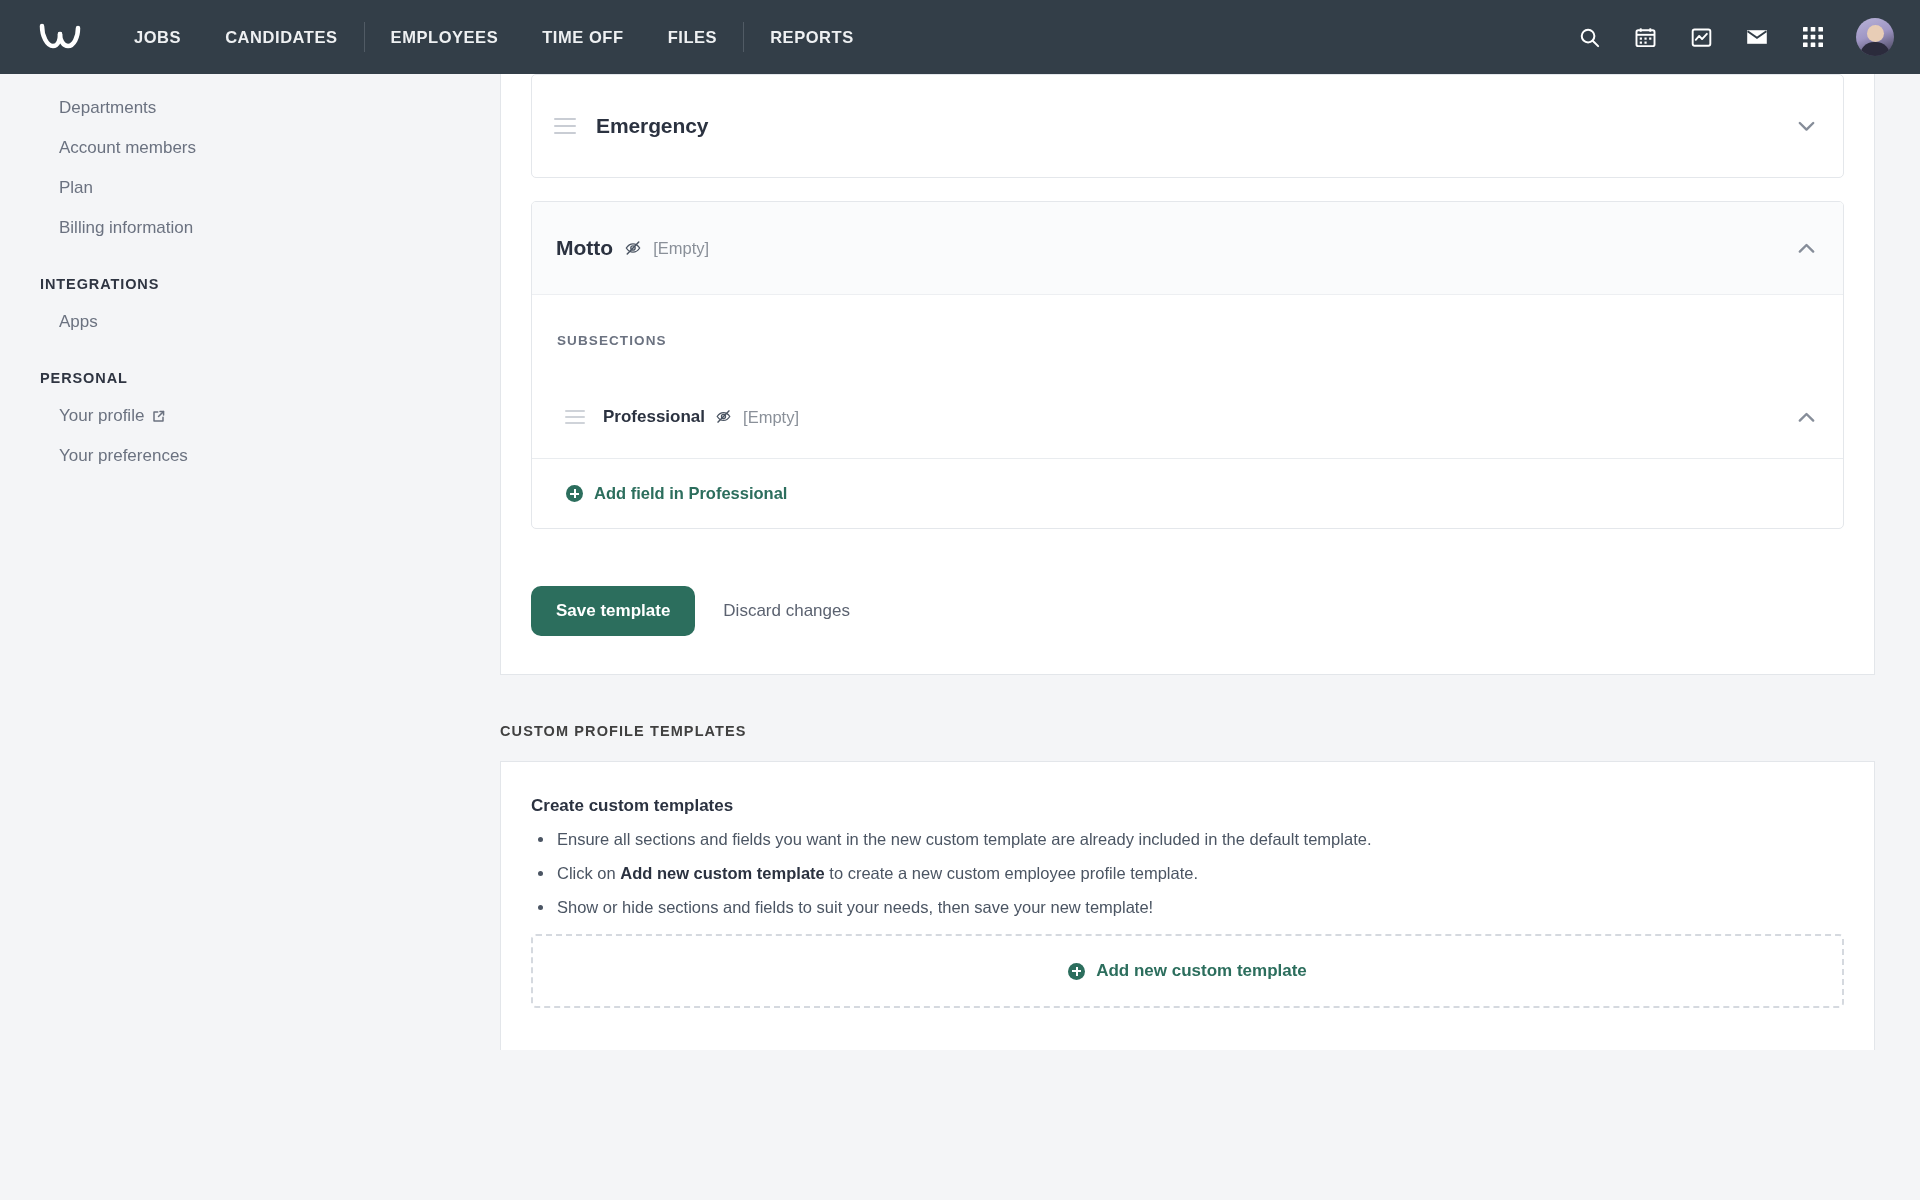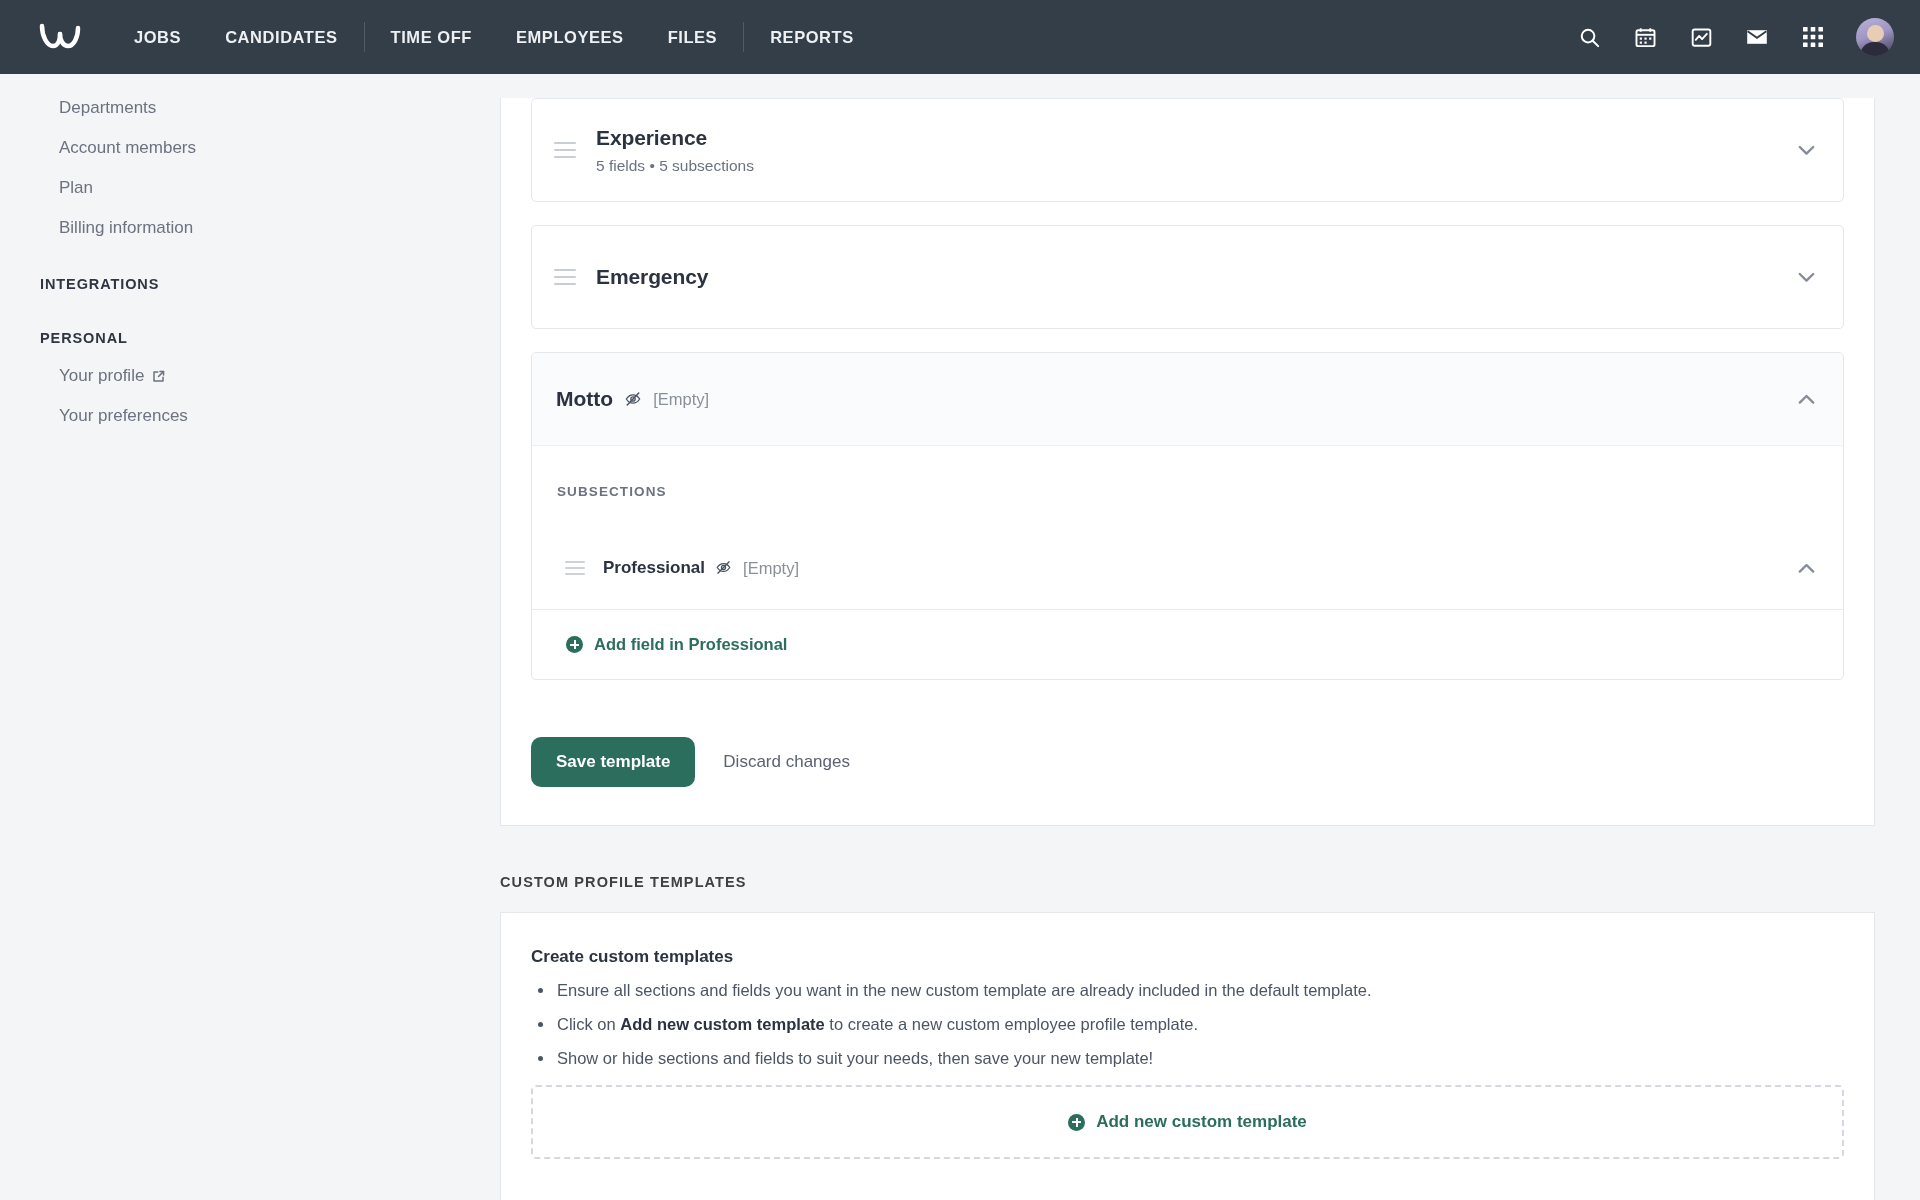--- a/index.html
+++ b/index.html
@@ -254,22 +254,22 @@
     <svg width="48" height="34" viewBox="0 0 48 34" fill="none" aria-hidden="true">
       <path d="M4 6c0 10 5 20 11 20 5 0 7-6 7-12" stroke="#ffffff" stroke-width="4.5" stroke-linecap="round" fill="none"></path>
       <path d="M22 14c0 6 3 12 8 12 6 0 10-9 10-18" stroke="#ffffff" stroke-width="4.5" stroke-linecap="round" fill="none"></path>
     </svg>
   </div>
 
   <div class="nav-links">
     <div class="nav-link">JOBS</div>
     <div class="nav-link">CANDIDATES</div>
     <div class="nav-sep"></div>
+    <div class="nav-link">EMPLOYEES</div>
     <div class="nav-link">TIME OFF</div>
-    <div class="nav-link">EMPLOYEES</div>
     <div class="nav-link">FILES</div>
     <div class="nav-sep"></div>
     <div class="nav-link">REPORTS</div>
   </div>
 
   <div class="nav-right">
     <div class="nav-icon">
       <svg width="23" height="23" viewBox="0 0 24 24" fill="none" stroke="#ffffff" stroke-width="2.1" stroke-linecap="round">
         <circle cx="10.5" cy="10.5" r="6.6"></circle>
           <line x1="15.6" y1="15.6" x2="21" y2="21"></line>
@@ -327,20 +327,23 @@
       <span>Account members</span>
     </div>
     <div class="side-item">
       <span>Plan</span>
     </div>
     <div class="side-item">
       <span>Billing information</span>
     </div>
 
     <div class="side-group">INTEGRATIONS</div>
+    <div class="side-item">
+      <span>Apps</span>
+    </div>
 
     <div class="side-group">PERSONAL</div>
     <div class="side-item">
       <span>Your profile</span>
       <span class="ext-icon">
         <svg width="15" height="15" viewBox="0 0 16 16" fill="none" stroke="#6b7280" stroke-width="1.6" stroke-linecap="round" stroke-linejoin="round">
           <path d="M7.2 3.2H3.2v9.6h9.6V8.8"></path>
           <path d="M9.6 2.6h3.8v3.8"></path>
           <line x1="13.2" y1="2.8" x2="8" y2="8"></line>
         </svg>
@@ -348,36 +351,20 @@
     </div>
     <div class="side-item">
       <span>Your preferences</span>
     </div>
   </div>
 
   <div class="main">
 
     <div class="panel">
 
-      <div class="sec-card" style="margin-top:24px;">
-        <div class="drag-handle">
-          <span></span>
-            <span></span>
-            <span></span>
-        </div>
-        <div class="sec-body">
-          <div class="sec-title">Experience</div>
-          <div class="sec-meta">5 fields • 5 subsections</div>
-        </div>
-        <div class="chevron">
-          <svg width="17" height="11" viewBox="0 0 17 11" fill="none" stroke="#868d99" stroke-width="2.4" stroke-linecap="round" stroke-linejoin="round">
-            <polyline points="1.8,2 8.5,8.6 15.2,2"></polyline>
-          </svg>
-        </div>
-      </div>
 
       <div class="sec-card">
         <div class="drag-handle">
           <span></span>
             <span></span>
             <span></span>
         </div>
         <div class="sec-body">
           <div class="sec-title">Emergency</div>
         </div>

